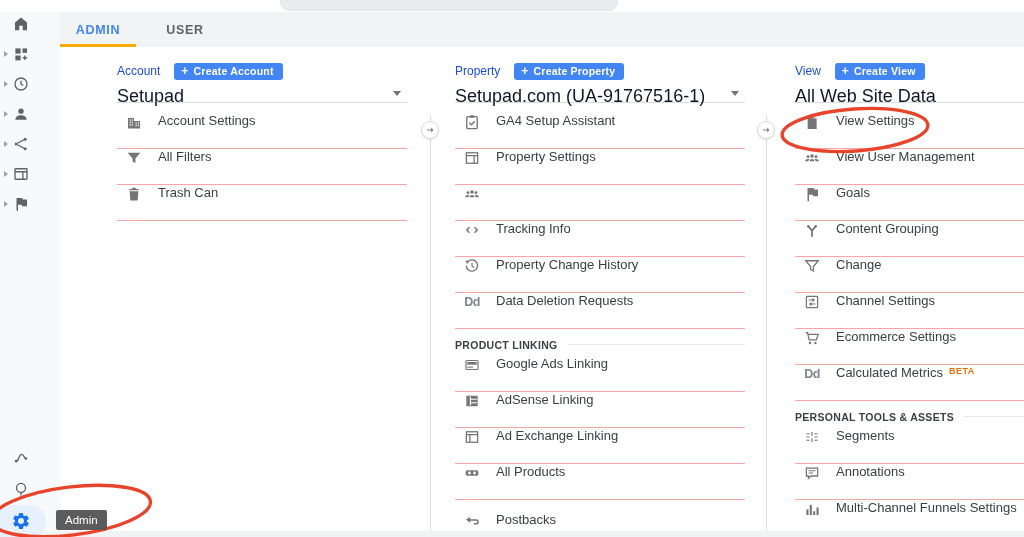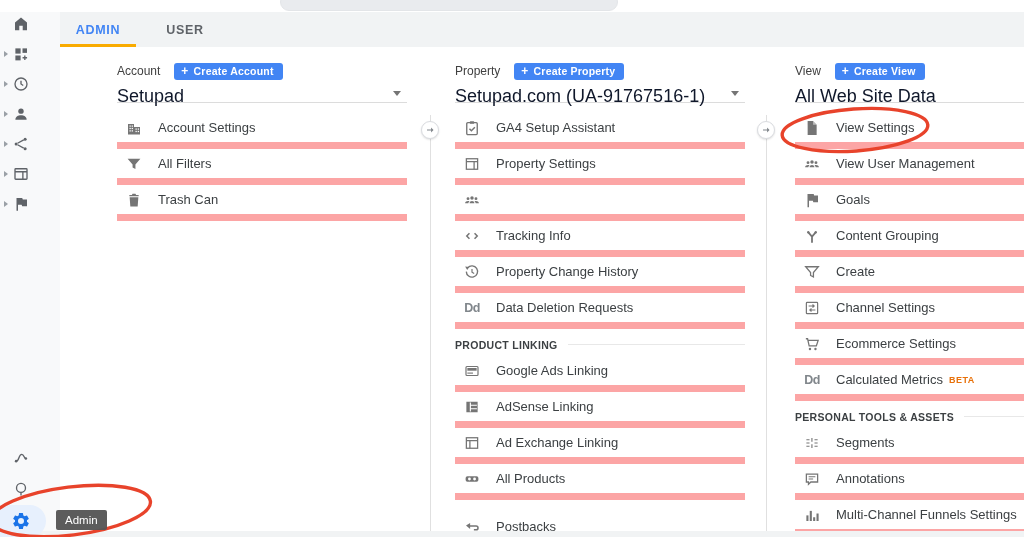--- a/index.html
+++ b/index.html
@@ -33,31 +33,31 @@
   .vsep{position:absolute;top:68px;bottom:0;width:1px;background:#e0e0e0;}
   .vsep-1{left:370px;} .vsep-2{left:706px;}
   .btn-circle{position:absolute;top:74px;width:18px;height:18px;border-radius:50%;background:#fff;
        border:1px solid #dadce0;box-shadow:0 1px 2px rgba(0,0,0,.12);color:#80868b;display:flex;
        align-items:center;justify-content:center;box-sizing:border-box;}
   .btn-circle svg{width:12px;height:12px;}
   .btn-circle-1{left:361px;} .btn-circle-2{left:697px;}
   .col{position:absolute;top:15px;width:290px;}
   .col-account{left:57px;} .col-property{left:395px;} .col-view{left:735px;width:300px;}
   .col-head{display:flex;align-items:center;height:18px;}
-  .col-label{font-size:12px;color:#404040;margin-right:14px;}
+  .col-label{font-size:12px;color:#1d4ed8;margin-right:14px;}
   .create-btn{display:inline-flex;align-items:center;height:17px;padding:0 9px 0 7px;background:#4285f4;
        border-radius:3px;color:#fff;font-size:10.5px;font-weight:bold;letter-spacing:.2px;cursor:pointer;}
   .create-btn .plus{font-size:12px;font-weight:bold;margin-right:5px;line-height:1;}
   .selector{position:relative;margin-top:6px;height:16px;border-bottom:1px solid #dcdcdc;
        font-size:18px;color:#0f172a;cursor:pointer;}
   .sel-caret{position:absolute;right:6px;top:5px;width:0;height:0;border-left:4.5px solid transparent;
        border-right:4.5px solid transparent;border-top:5px solid #757575;}
   .list{margin-top:10px;}
-  .row{position:relative;height:36px;display:flex;align-items:center;padding-left:8px;
-       border-bottom:7px solid #fca5a5;box-sizing:border-box;cursor:pointer;}
+  .row{position:relative;height:36px;display:flex;align-items:flex-start;padding-left:8px;
+       border-bottom:1px solid #fca5a5;box-sizing:border-box;cursor:pointer;}
   .row .icon{width:18px;height:18px;color:#757575;flex:none;display:flex;align-items:center;justify-content:center;}
   .row .icon.icon-text{font-size:12.5px;font-weight:bold;color:#80868b;width:18px;letter-spacing:-.5px;}
   .row .label{margin-left:15px;font-size:13px;color:#3c4043;white-space:nowrap;}
   .badge{margin-left:6px;font-size:9px;font-weight:bold;color:#e8710a;letter-spacing:.5px;margin-top:1px;}
   .sec-head{display:flex;align-items:center;height:23px;padding-top:4px;box-sizing:content-box;}
   .sec-head .txt{font-size:10.5px;font-weight:bold;color:#3c4043;letter-spacing:.3px;white-space:nowrap;}
   .sec-head .line{flex:1;height:1px;background:#e8e8e8;margin-left:10px;}
   .gap-before{margin-top:12px;}
   
   .anno{position:absolute;z-index:10;pointer-events:none;}
@@ -421,21 +421,21 @@
             </span>
     <span class="label js-label">Content Grouping</span>
 
   </div>
           <div class="row">
     <span class="icon js-icon">
               <svg viewBox="0 0 24 24" fill="currentColor">
                 <path fill="none" stroke="currentColor" stroke-width="1.7" d="M3.5 5h17l-6.6 7.8v5.7l-3.8-1.9v-3.8z"></path>
               </svg>
             </span>
-    <span class="label js-label">Create</span>
+    <span class="label js-label">Change</span>
 
   </div>
           <div class="row">
     <span class="icon js-icon">
               <svg viewBox="0 0 24 24" fill="currentColor">
                 <rect x="4.5" y="4.5" width="15" height="15" rx="1" fill="none" stroke="currentColor" stroke-width="1.6"></rect>
                 <path fill="none" stroke="currentColor" stroke-width="1.5" d="M7.5 9.3h7.2m-2-2 2.2 2-2.2 2M16.5 14.7H9.3m2 2-2.2-2 2.2-2"></path>
               </svg>
             </span>
     <span class="label js-label">Channel Settings</span>

